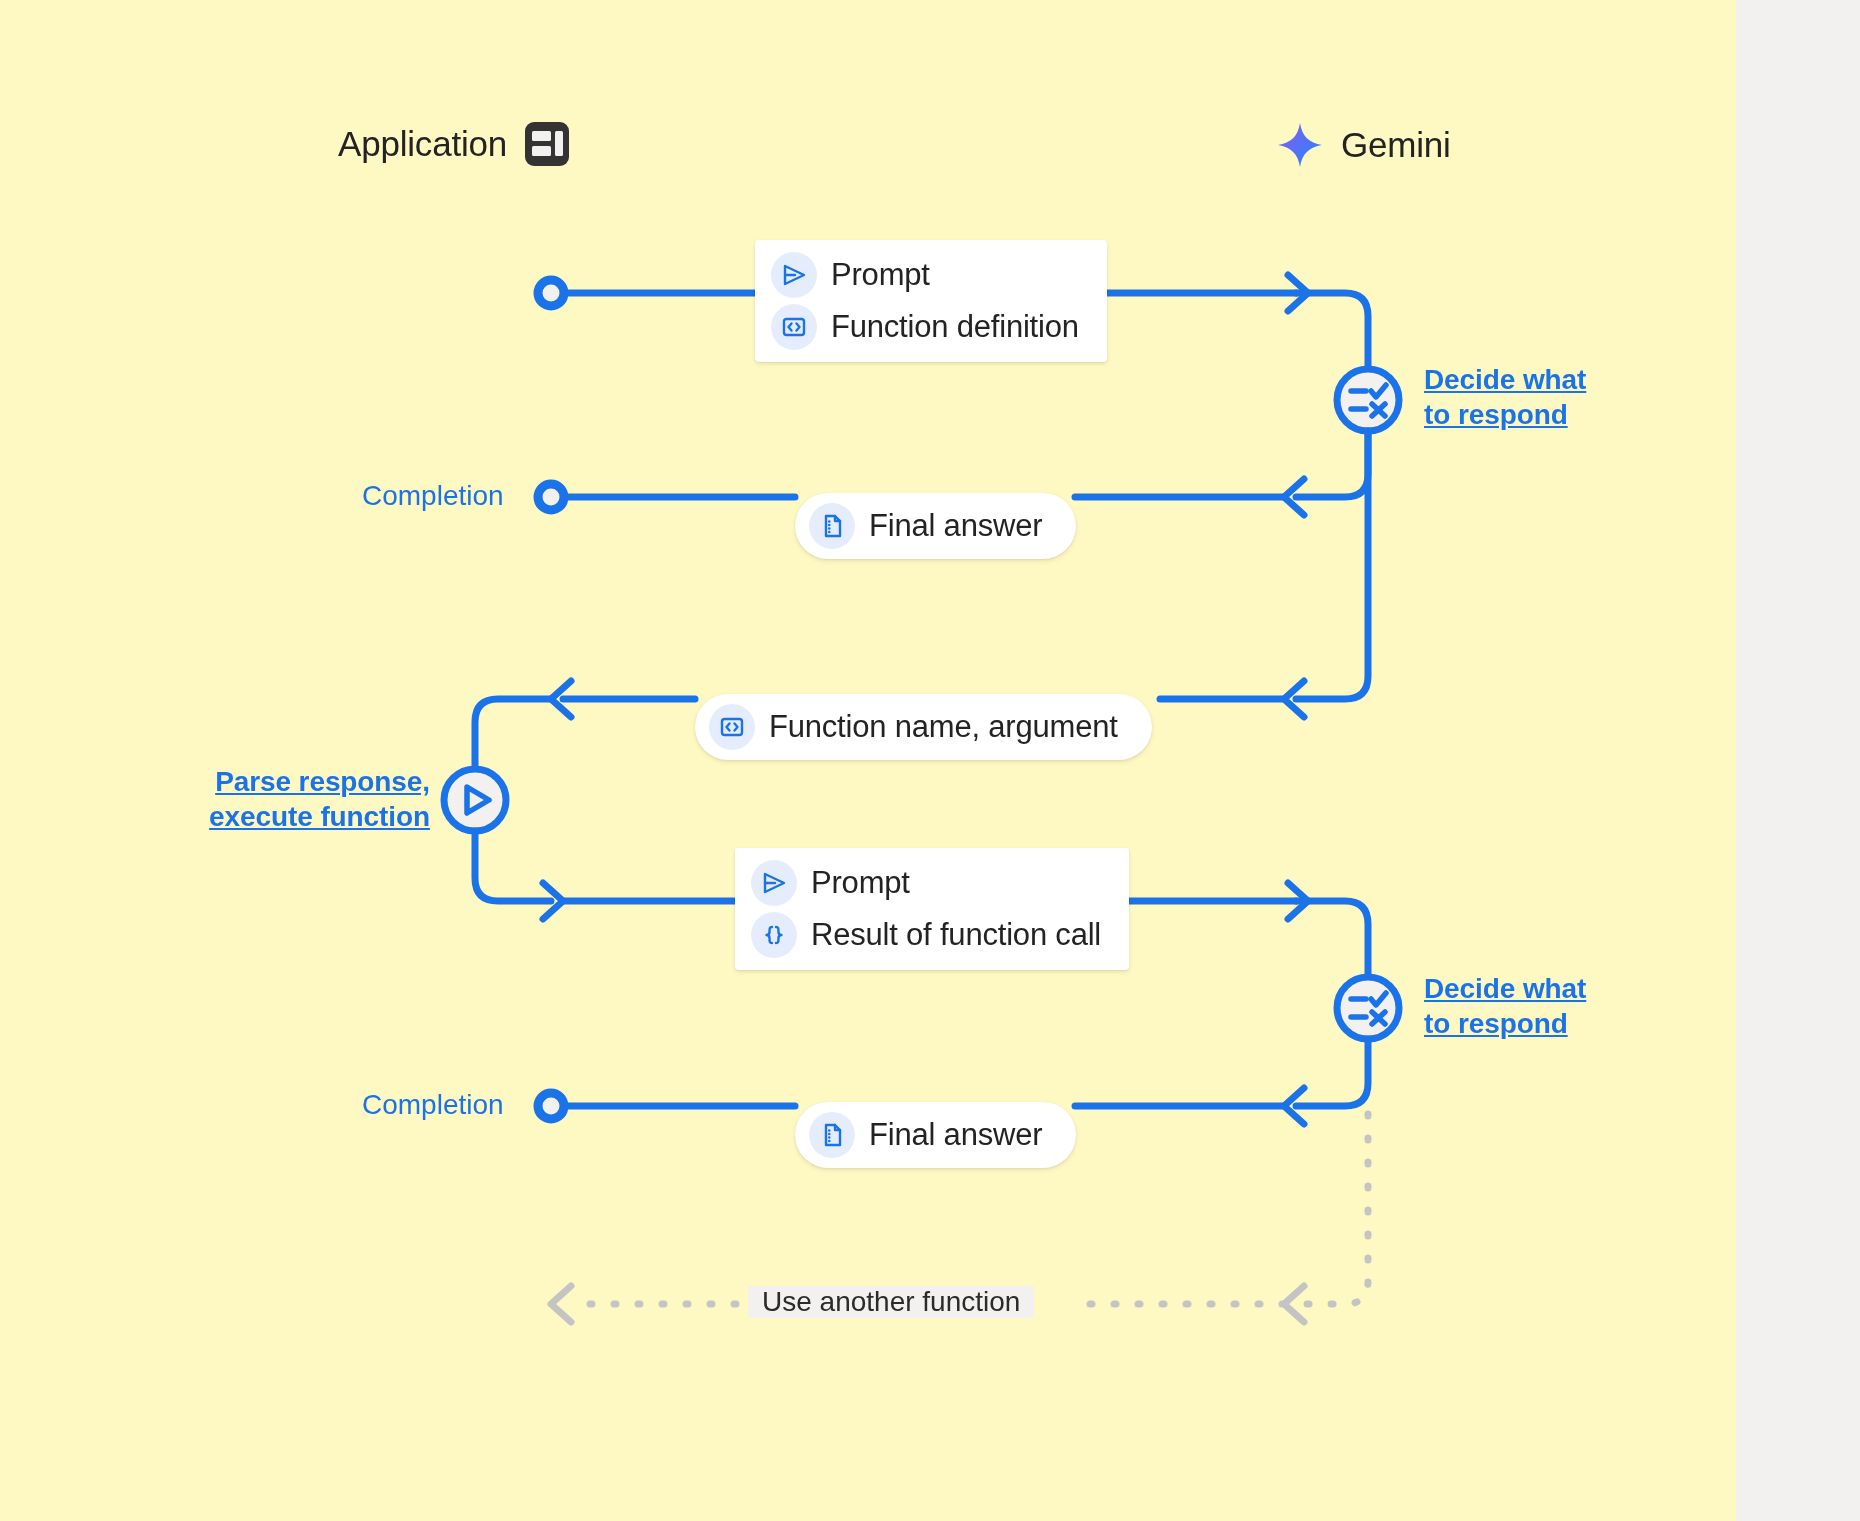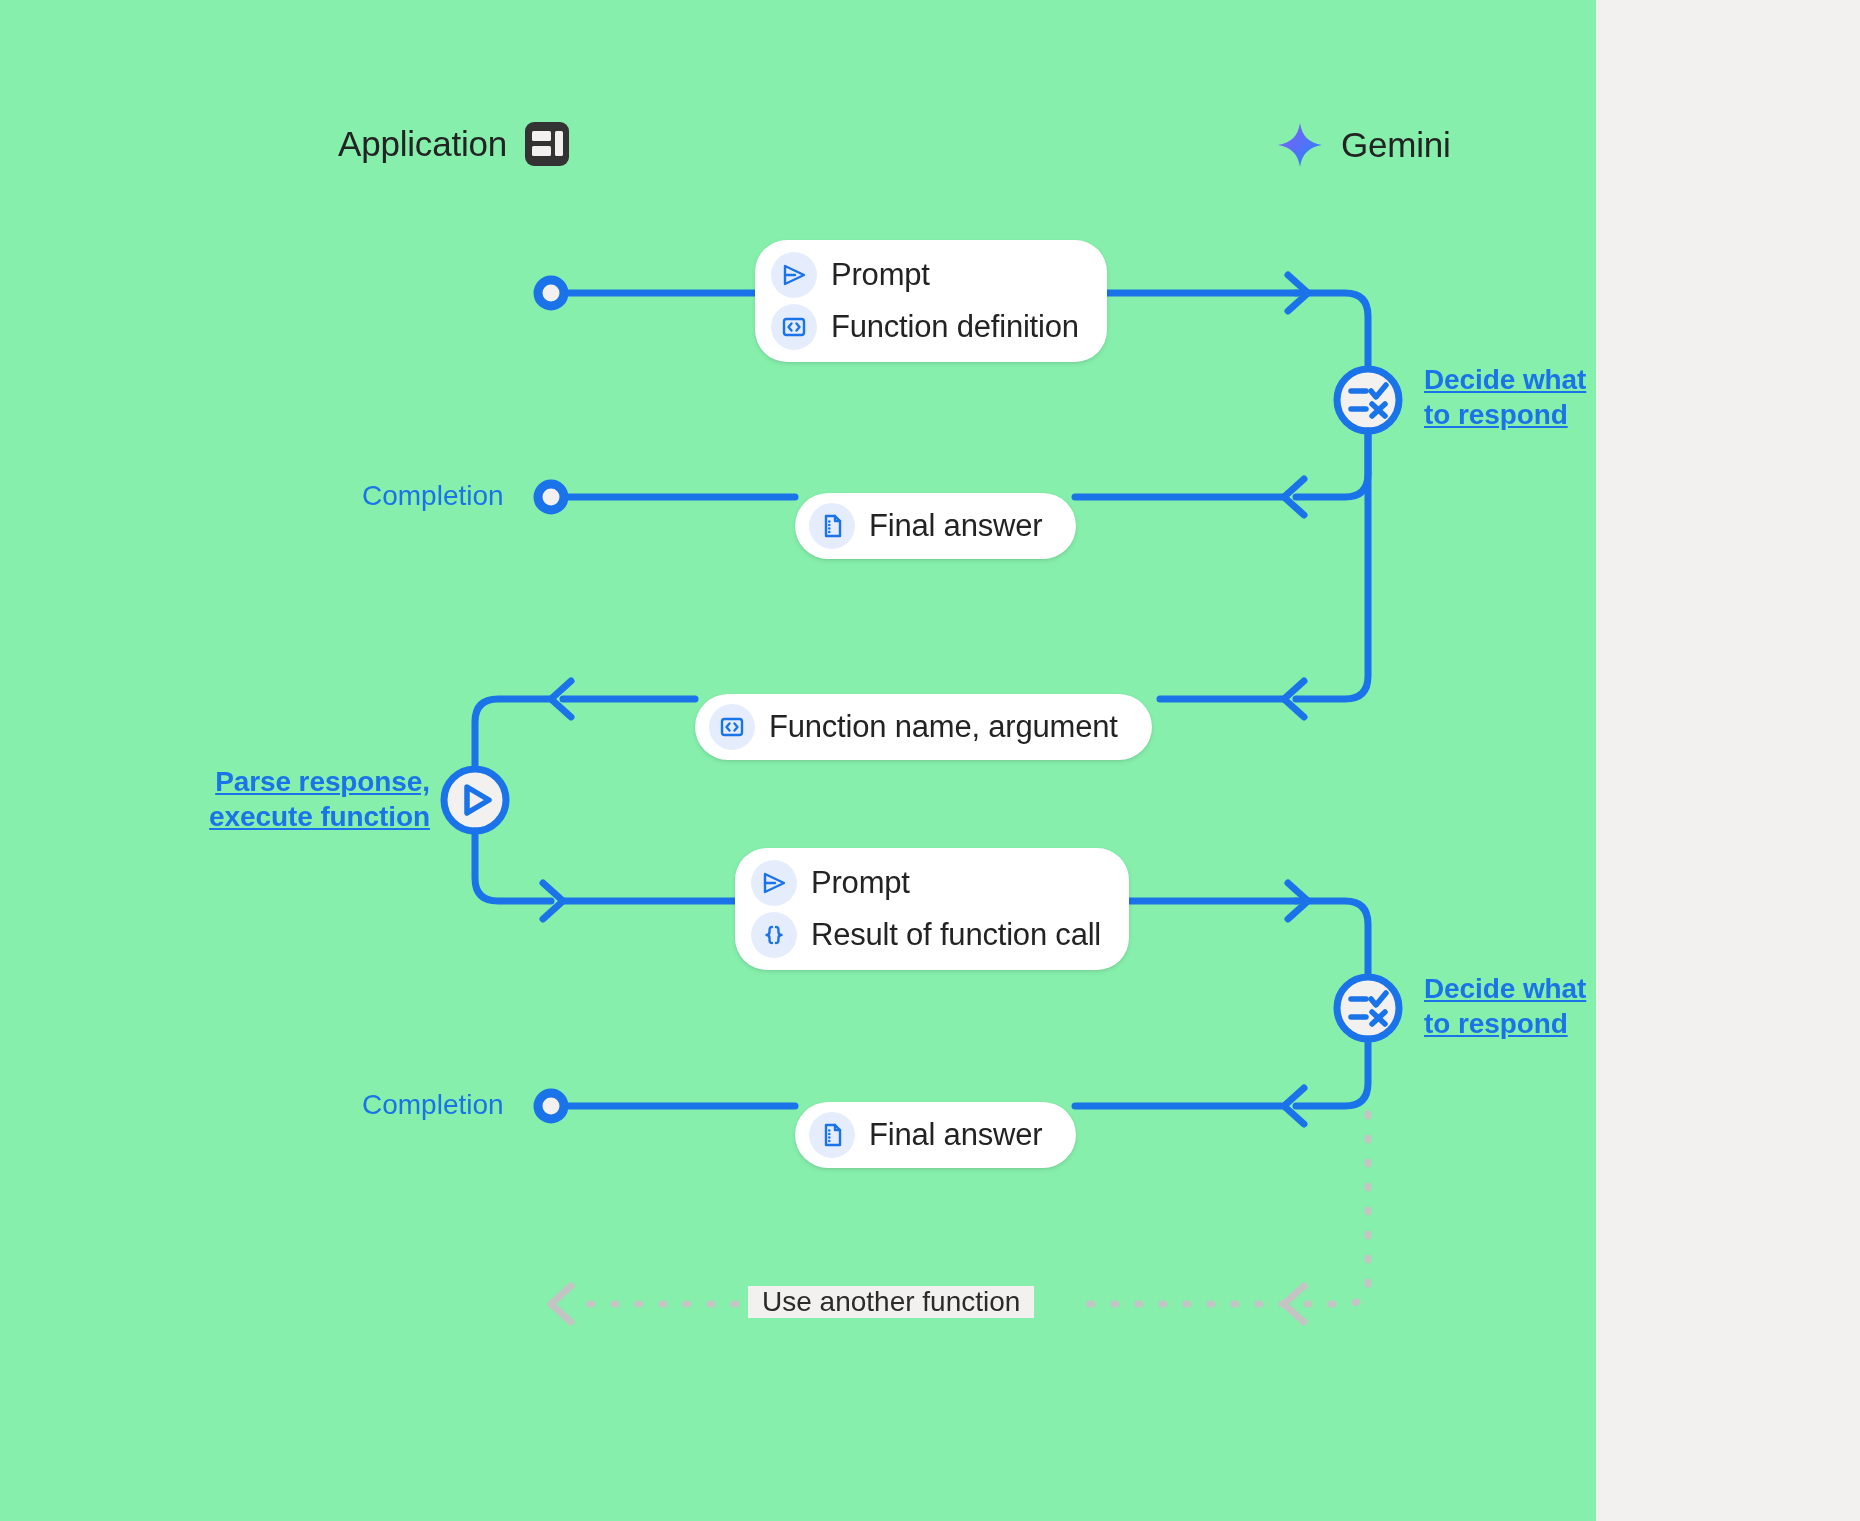--- a/index.html
+++ b/index.html
@@ -6,23 +6,23 @@
     margin: 0;
     padding: 0;
     background: #f2f1ef;
   }
   body {
     font-family: "Liberation Sans", sans-serif;
     -webkit-font-smoothing: antialiased;
   }
   #stage {
     position: relative;
-    width: 1596px;
+    width: 1736px;
     height: 1521px;
-    background: #86efac;
+    background: #fef9c3;
     overflow: hidden;
   }
   svg.layer {
     position: absolute;
     left: 0;
     top: 0;
     width: 1860px;
     height: 1521px;
     pointer-events: none;
   }
@@ -96,21 +96,21 @@
     white-space: nowrap;
     background: #f2f1ef;
     padding: 0 14px;
   }
   .lbl-reuse { left: 748px; top: 1286px; }
 
   
   .bubble {
     position: absolute;
     background: #ffffff;
-    border-radius: 32px;
+    border-radius: 4px;
     box-shadow: 0 2px 5px rgba(0,0,0,0.09), 0 1px 2px rgba(0,0,0,0.06);
     padding: 12px 28px 12px 16px;
     display: flex;
     flex-direction: column;
     gap: 6px;
     box-sizing: border-box;
   }
   .bubble.single { border-radius: 34px; padding: 10px 34px 10px 14px; margin-top: 22px; }
   .brow {
     display: flex;

